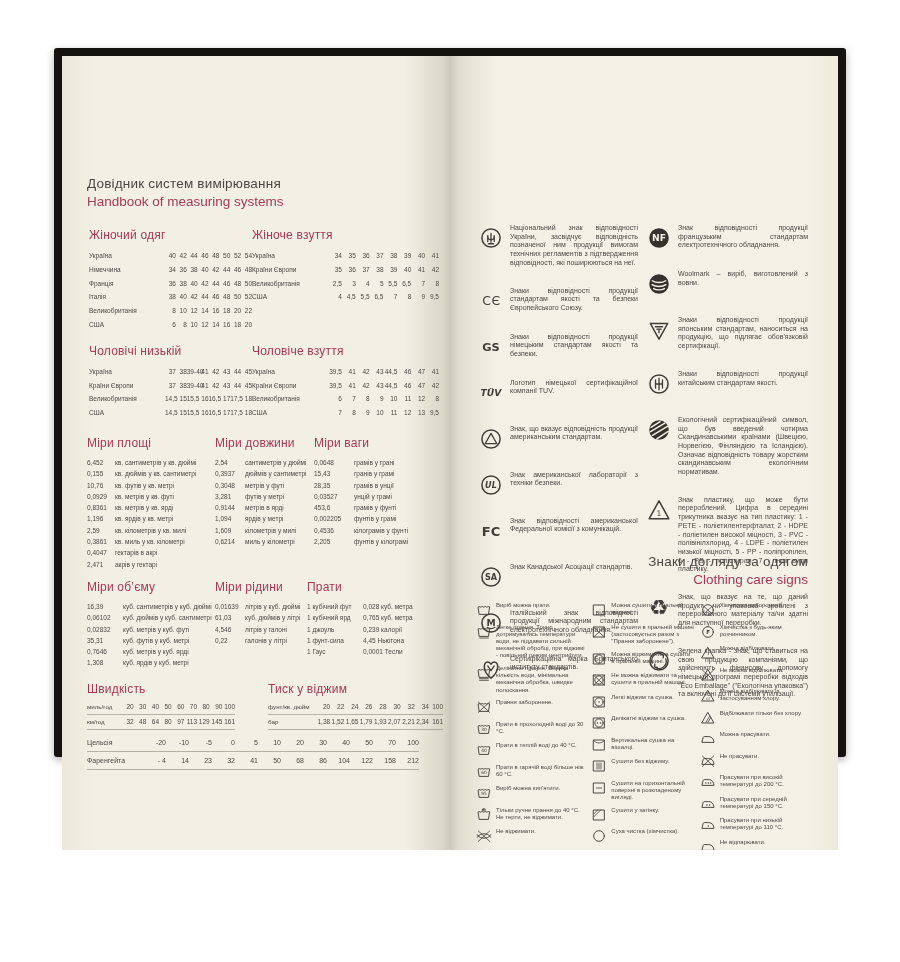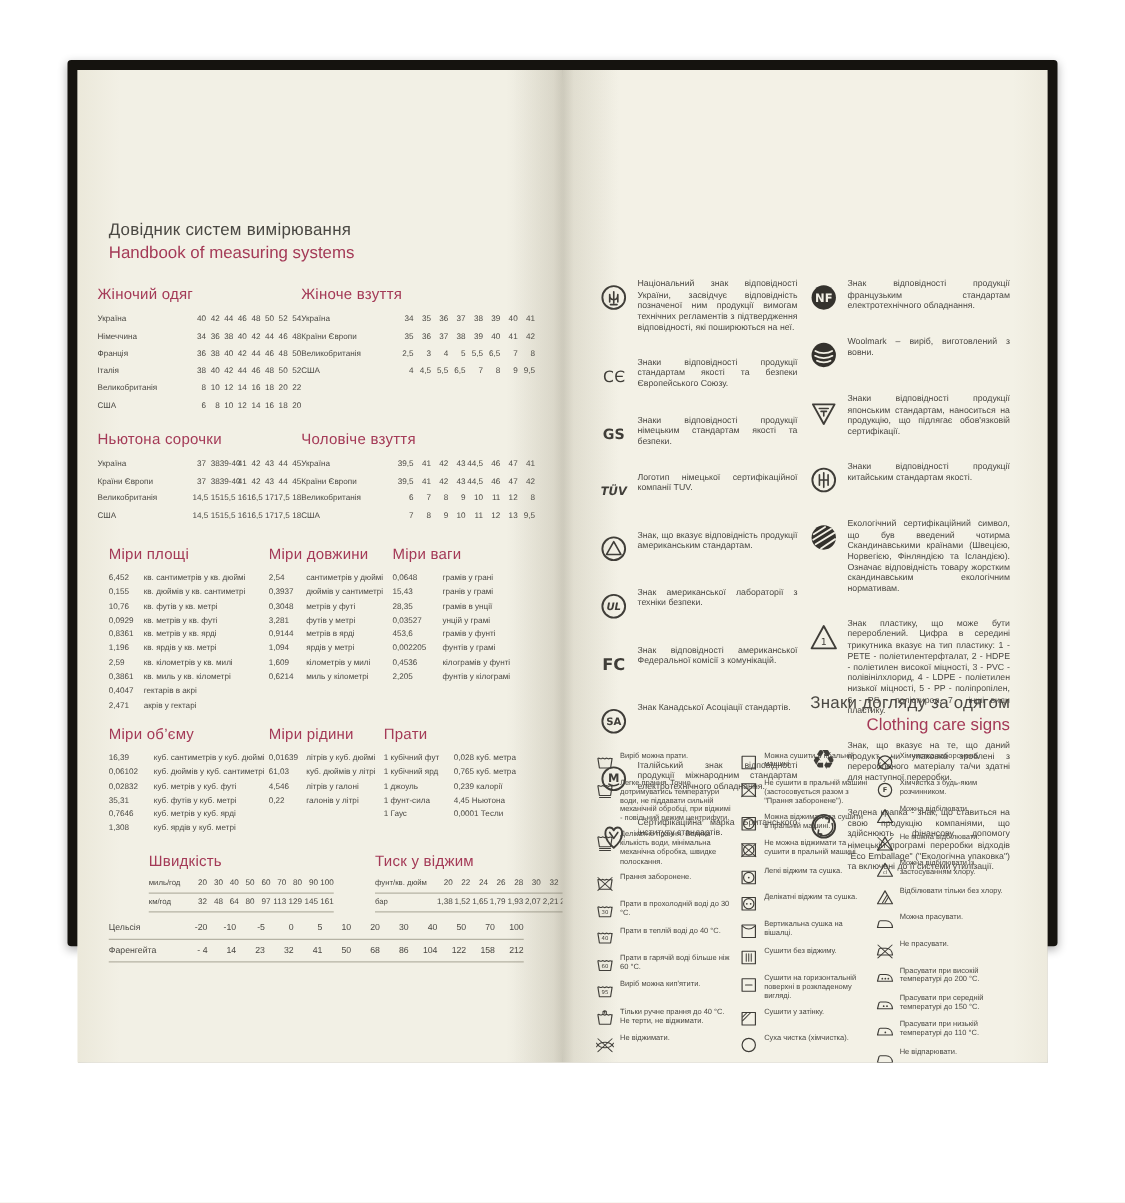--- a/index.html
+++ b/index.html
@@ -12,38 +12,38 @@
   .page{position:absolute;top:0;height:100%;width:388px;}
   .page-l{left:0;background:linear-gradient(90deg,#ebe8da 0px,#f2f0e5 34px,#f2f0e5 348px,#e9e6d8 388px);}
   .page-r{right:0;background:linear-gradient(90deg,#e8e5d7 0px,#f3f1e6 46px,#f3f1e6 360px,#edeadd 388px);}
 
   .title-uk{font-size:13.5px;color:var(--ink);letter-spacing:.2px;}
   .title-en{font-size:13.5px;color:var(--accent);margin-top:3px;}
   .lp-title{position:absolute;left:25px;top:120px;}
   .rp-title{position:absolute;right:30px;top:120px;text-align:right;}
   .sec-title{font-size:12px;color:var(--accent);margin-bottom:7px;letter-spacing:.2px;}
 
-  .size-tables{position:absolute;left:16px;top:172px;width:356px;display:grid;grid-template-columns:163px 193px;row-gap:12px;}
+  .size-tables{position:absolute;left:27px;top:172px;width:356px;display:grid;grid-template-columns:163px 193px;row-gap:12px;}
   .size-row{display:flex;font-size:6.5px;color:var(--ink);line-height:13.8px;}
   .size-label{flex:0 0 76px;}
   .size-val{flex:1;text-align:right;white-space:nowrap;min-width:0;}
   .size-tables .size-table:nth-child(even){padding-right:6px;}
 
   .measures{position:absolute;left:25px;width:356px;display:flex;}
   .measures-a{top:380px;justify-content:center;}
   .measures-b{top:524px;}
   .m-row{display:flex;font-size:6.5px;line-height:11.3px;color:var(--ink);}
   .m-val{flex:0 0 30px;}
   .m-text{flex:1;}
   .measures-a .c0{width:128px}.measures-a .c1{width:99px}.measures-a .c2{width:129px}
   .measures-a .c0 .m-val{flex-basis:28px}.measures-a .c1 .m-val{flex-basis:30px}.measures-a .c2 .m-val{flex-basis:40px}
   .measures-b .c0{width:128px}.measures-b .c1{width:92px}.measures-b .c2{width:136px}
   .measures-b .c0 .m-val{flex-basis:36px}.measures-b .c1 .m-val{flex-basis:30px}.measures-b .c2 .m-val{flex-basis:56px}
 
-  .speedrow{position:absolute;left:25px;top:626px;width:356px;display:flex;gap:33px;margin-left:32px;}
+  .speedrow{position:absolute;left:25px;top:626px;width:356px;display:flex;gap:33px;}
   .itable .sec-title{margin-bottom:4px;}
   .speed{width:154px}.pressure{width:182px}
   .i-row{display:flex;align-items:baseline;font-size:6.5px;line-height:14px;color:var(--ink);border-bottom:.6px solid var(--line);}
   .i-label{flex:0 0 34px;font-size:6.2px;}
   .pressure .i-label{flex-basis:48px;}
   .i-val{flex:1;text-align:right;white-space:nowrap;min-width:0;}
   .temp{position:absolute;left:25px;top:678px;width:332px;}
   .temp .i-row{font-size:7px;line-height:17px;}
   .temp .i-label{flex-basis:56px;font-size:7px;}
 
@@ -185,21 +185,21 @@
               <span class="size-val">4,5</span>
               <span class="size-val">5,5</span>
               <span class="size-val">6,5</span>
               <span class="size-val">7</span>
               <span class="size-val">8</span>
               <span class="size-val">9</span>
               <span class="size-val">9,5</span>
             </div>
           </div>
           <div class="size-table">
-            <div class="sec-title">Ньютона сорочки</div>
+            <div class="sec-title">Чоловічі низькій</div>
             <div class="size-row">
               <span class="size-label">Україна</span>
               <span class="size-val">37</span>
               <span class="size-val">38</span>
               <span class="size-val">39-40</span>
               <span class="size-val">41</span>
               <span class="size-val">42</span>
               <span class="size-val">43</span>
               <span class="size-val">44</span>
               <span class="size-val">45</span>

